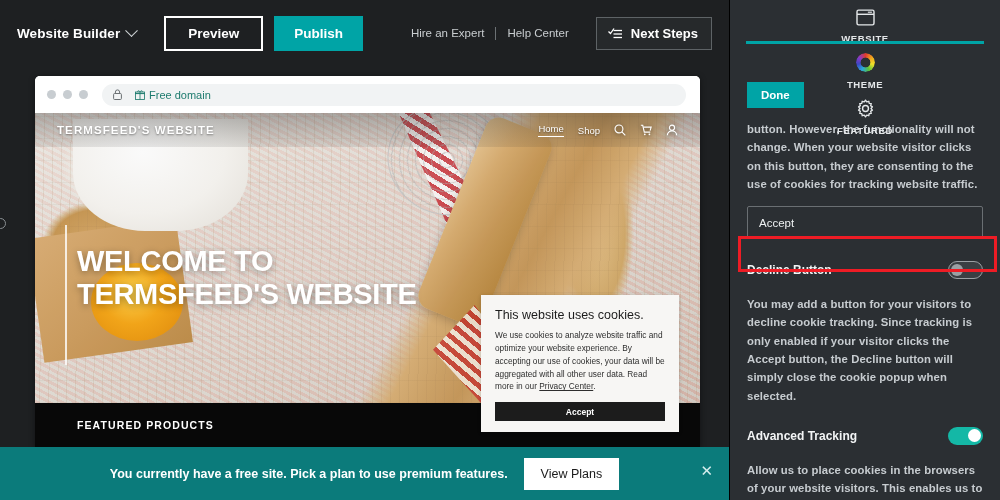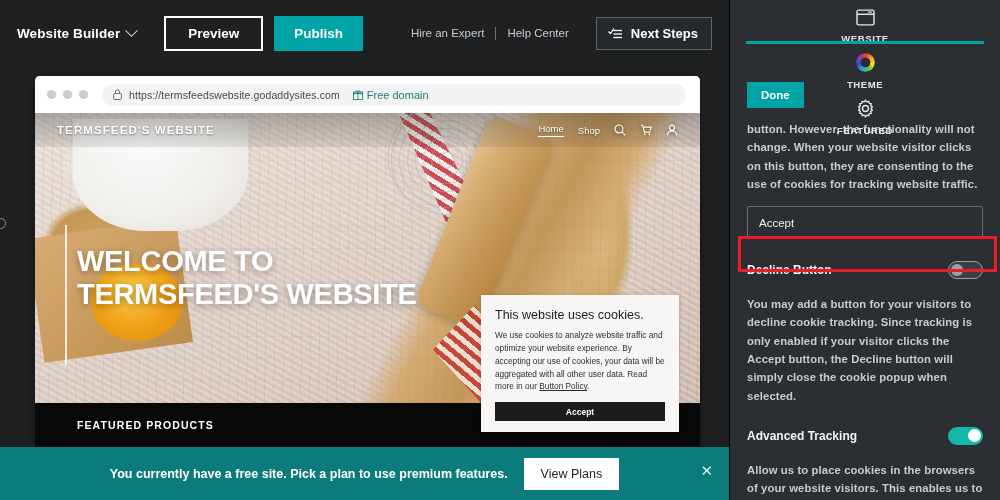--- a/index.html
+++ b/index.html
@@ -334,21 +334,20 @@
         <div class="dots">
           <span class="dot"></span>
           <span class="dot"></span>
           <span class="dot"></span>
         </div>
         <div class="urlbox">
           <svg width="9" height="11" viewBox="0 0 9 11">
             <rect x="0.6" y="4.5" width="7.8" height="6" rx="1" fill="none" stroke="#6b7073" stroke-width="1"></rect>
             <path d="M2.4 4.5 V3 a2.1 2.1 0 0 1 4.2 0 V4.5" fill="none" stroke="#6b7073" stroke-width="1"></path>
           </svg>
-          <span class="url-text">https://termsfeedswebsite.godaddysites.com</span>
           <span class="free-domain">
             <svg width="10" height="10" viewBox="0 0 12 12">
               <rect x="0.6" y="4" width="10.8" height="7.4" fill="none" stroke="#1d7b6e" stroke-width="1"></rect>
               <rect x="0.6" y="2.4" width="10.8" height="2" fill="none" stroke="#1d7b6e" stroke-width="1"></rect>
               <line x1="6" y1="2.4" x2="6" y2="11.4" stroke="#1d7b6e" stroke-width="1"></line>
               <path d="M6 2.4 C5 0.2 2.6 0.6 3.4 2.4" fill="none" stroke="#1d7b6e" stroke-width="1"></path>
               <path d="M6 2.4 C7 0.2 9.4 0.6 8.6 2.4" fill="none" stroke="#1d7b6e" stroke-width="1"></path>
             </svg>
             <span>Free domain</span>
           </span>
@@ -396,21 +395,21 @@
                 </svg>
             </span>
           </div>
         </div>
 
         <div class="hero-rule"></div>
         <div class="hero-title">WELCOME TO TERMSFEED'S WEBSITE</div>
 
         <div class="cookiepop">
           <div class="cp-title">This website uses cookies.</div>
-          <div class="cp-body"><span>We use cookies to analyze website traffic and optimize your website experience. By accepting our use of cookies, your data will be aggregated with all other user data. Read more in our </span><span class="cp-link">Button Policy</span><span>.</span></div>
+          <div class="cp-body"><span>We use cookies to analyze website traffic and optimize your website experience. By accepting our use of cookies, your data will be aggregated with all other user data. Read more in our </span><span class="cp-link">Privacy Center</span><span>.</span></div>
           <button class="cp-accept">Accept</button>
         </div>
 
         <div class="featured-band">
           <div class="featured-label">FEATURED PRODUCTS</div>
           <div class="featured-rule"></div>
         </div>
       </div>
     </div>
 

